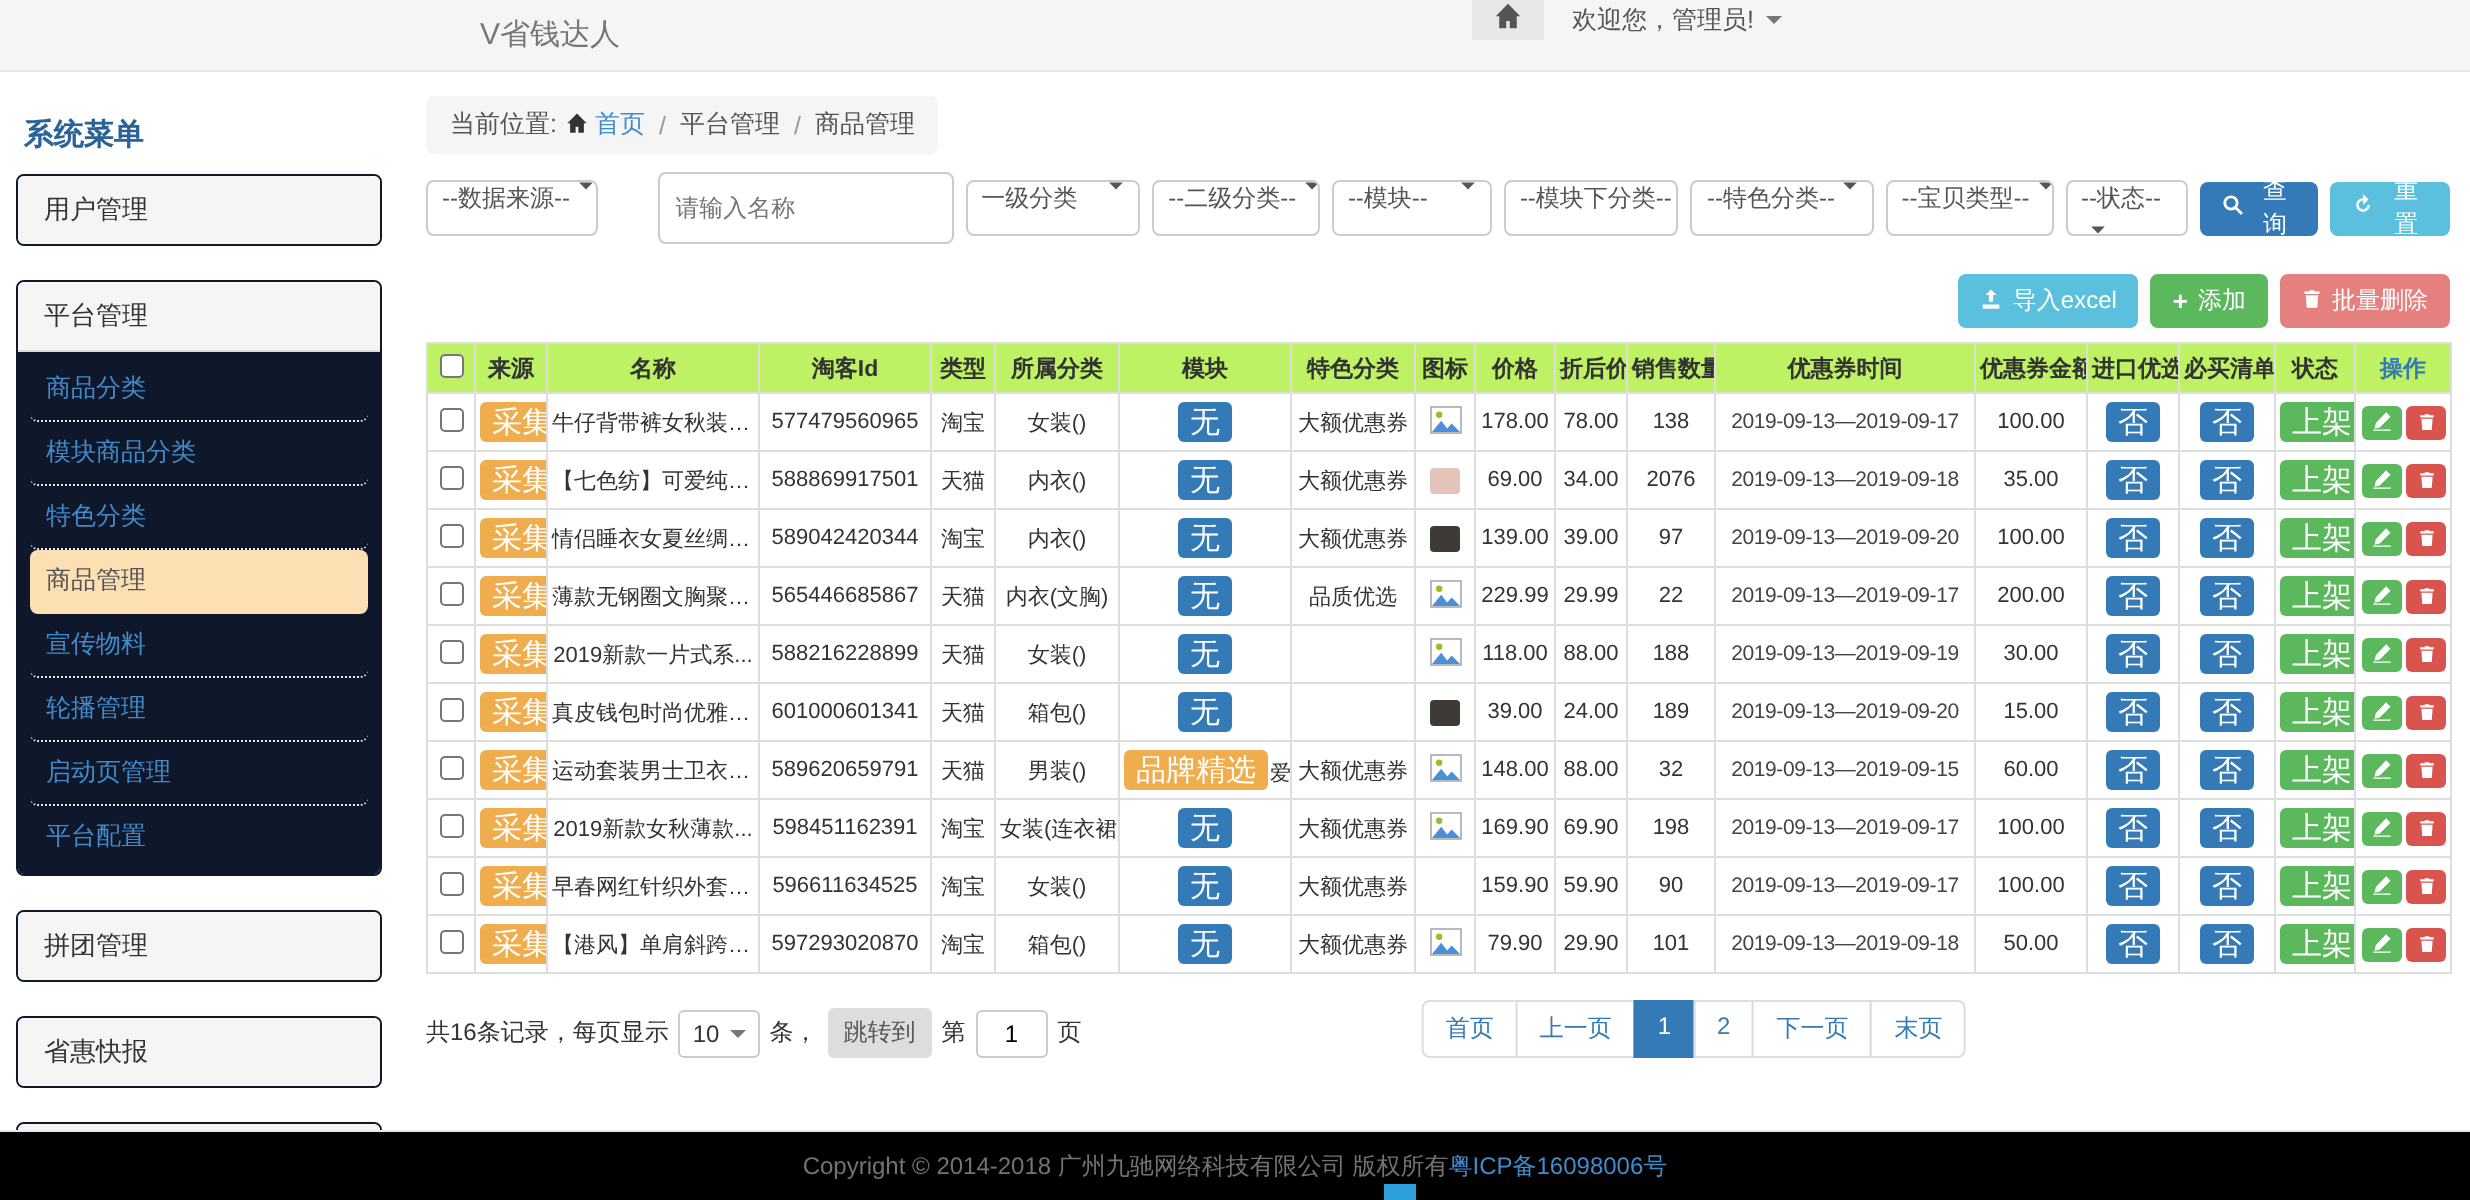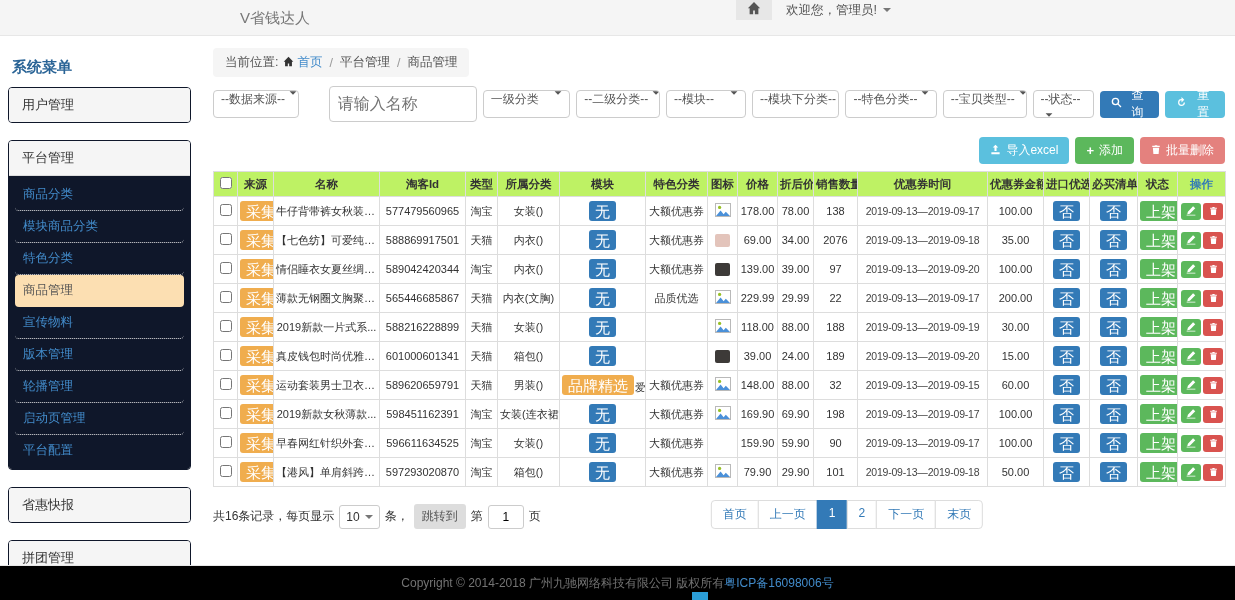--- a/index.html
+++ b/index.html
@@ -35,21 +35,21 @@
     border-radius:4px; padding:6px 12px; font-size:12.5px; color:#555; }
   .breadcrumb a { color:#428bca; text-decoration:none; display:inline-flex; align-items:center; gap:3px; cursor:pointer; }
   .crumb-sep { color:#999; padding:0 2px; }
 
   
   .filters { display:flex; align-items:center; gap:6px; margin-top:9px; flex-wrap:nowrap; }
   .sel { height:28px; border:1px solid #ccc; border-radius:4px; background:#fff;
     display:flex; align-items:flex-start; justify-content:space-between; padding:0 7px;
     font-size:12px; color:#555; cursor:pointer; white-space:nowrap; overflow:hidden; }
   .sel .caret { border-top-color:#555; transform:scale(.85); flex:none; margin-left:4px; }
-  .f-input { height:28px; border:1px solid #ccc; border-radius:4px; padding:17px 8px; font-size:16px; color:#555;
+  .f-input { height:28px; border:1px solid #ccc; border-radius:4px; padding:17px 8px; font-size:12px; color:#555;
     font-family:inherit;margin-left:24px; }
   .btn { height:27px; border:none; border-radius:4px; color:#fff; font-size:12px;
     display:inline-flex; align-items:center; gap:5px; padding:0 11px; cursor:pointer; font-family:inherit; }
   .btn-primary { background:#337ab7; }
   .btn-info { background:#5bc0de; }
   .btn-success { background:#5cb85c; }
   .btn-danger-light { background:#e4817e; }
 
   
   .toolbar { display:flex; justify-content:flex-end; gap:6px; margin-top:15px; }
@@ -128,31 +128,30 @@
           <div class="panel-head">用户管理</div>
         </div>
         <div class="panel">
           <div class="panel-head">平台管理</div>
           <div class="panel-body">
             <a class="side-link">商品分类</a>
             <a class="side-link">模块商品分类</a>
             <a class="side-link">特色分类</a>
             <a class="side-link active">商品管理</a>
             <a class="side-link">宣传物料</a>
-            <a class="side-link">版本管理</a>
             <a class="side-link">轮播管理</a>
             <a class="side-link">启动页管理</a>
             <a class="side-link">平台配置</a>
           </div>
         </div>
         <div class="panel">
+          <div class="panel-head">拼团管理</div>
+        </div>
+        <div class="panel">
           <div class="panel-head">省惠快报</div>
-        </div>
-        <div class="panel">
-          <div class="panel-head">拼团管理</div>
         </div>
         <div class="panel">
           <div class="panel-head">消息管理</div>
         </div>
       </div>
   </div>
 
   <div class="main">
     <div class="breadcrumb">
       <span>当前位置:</span>

